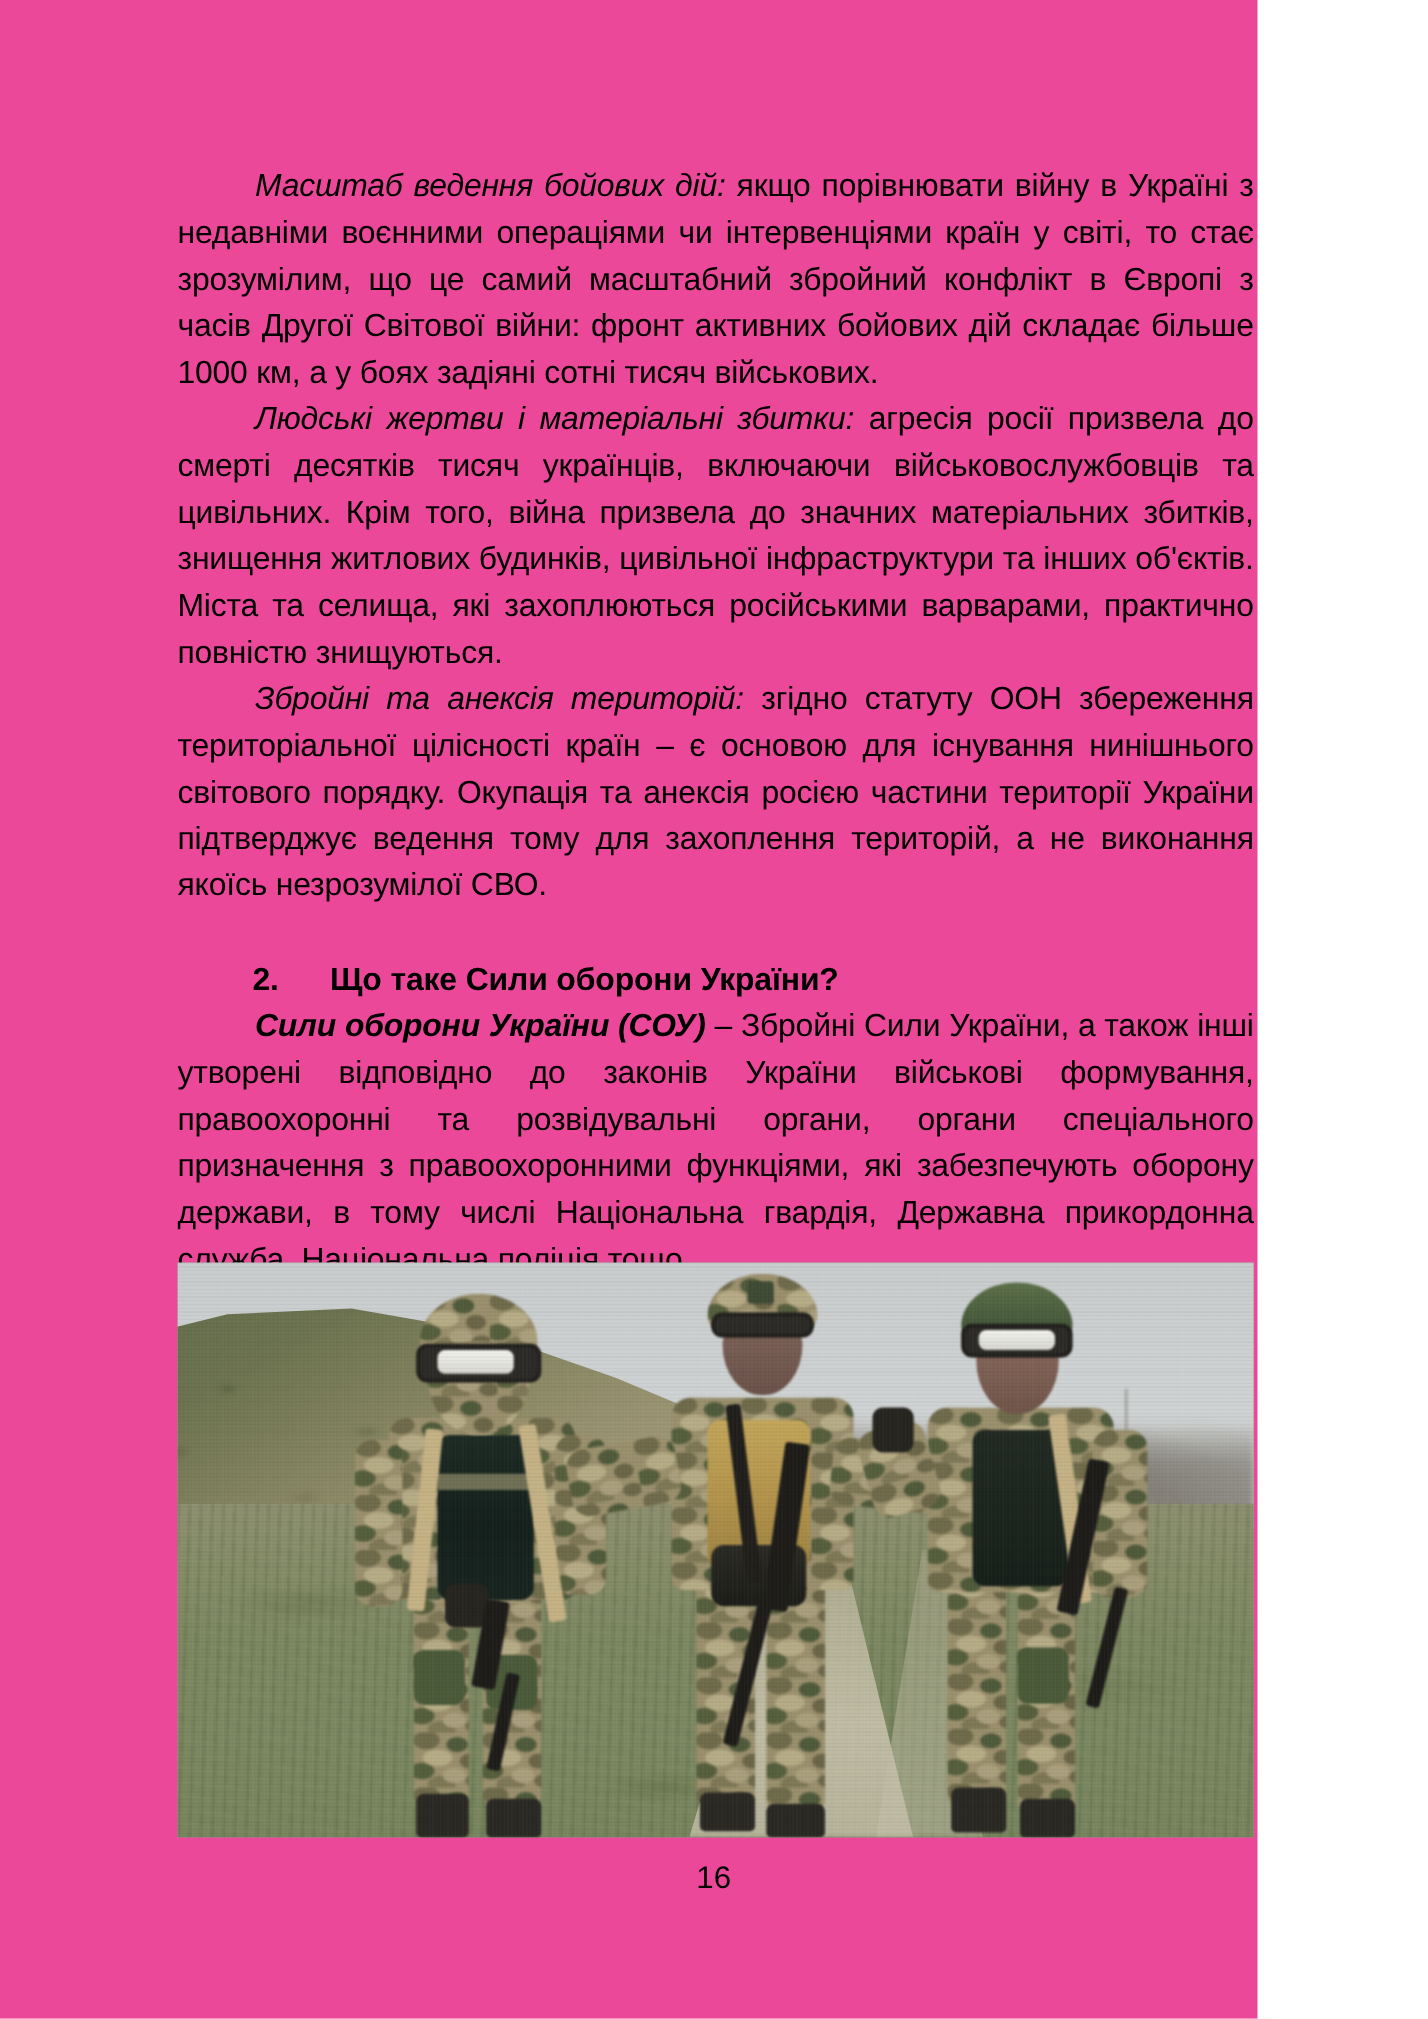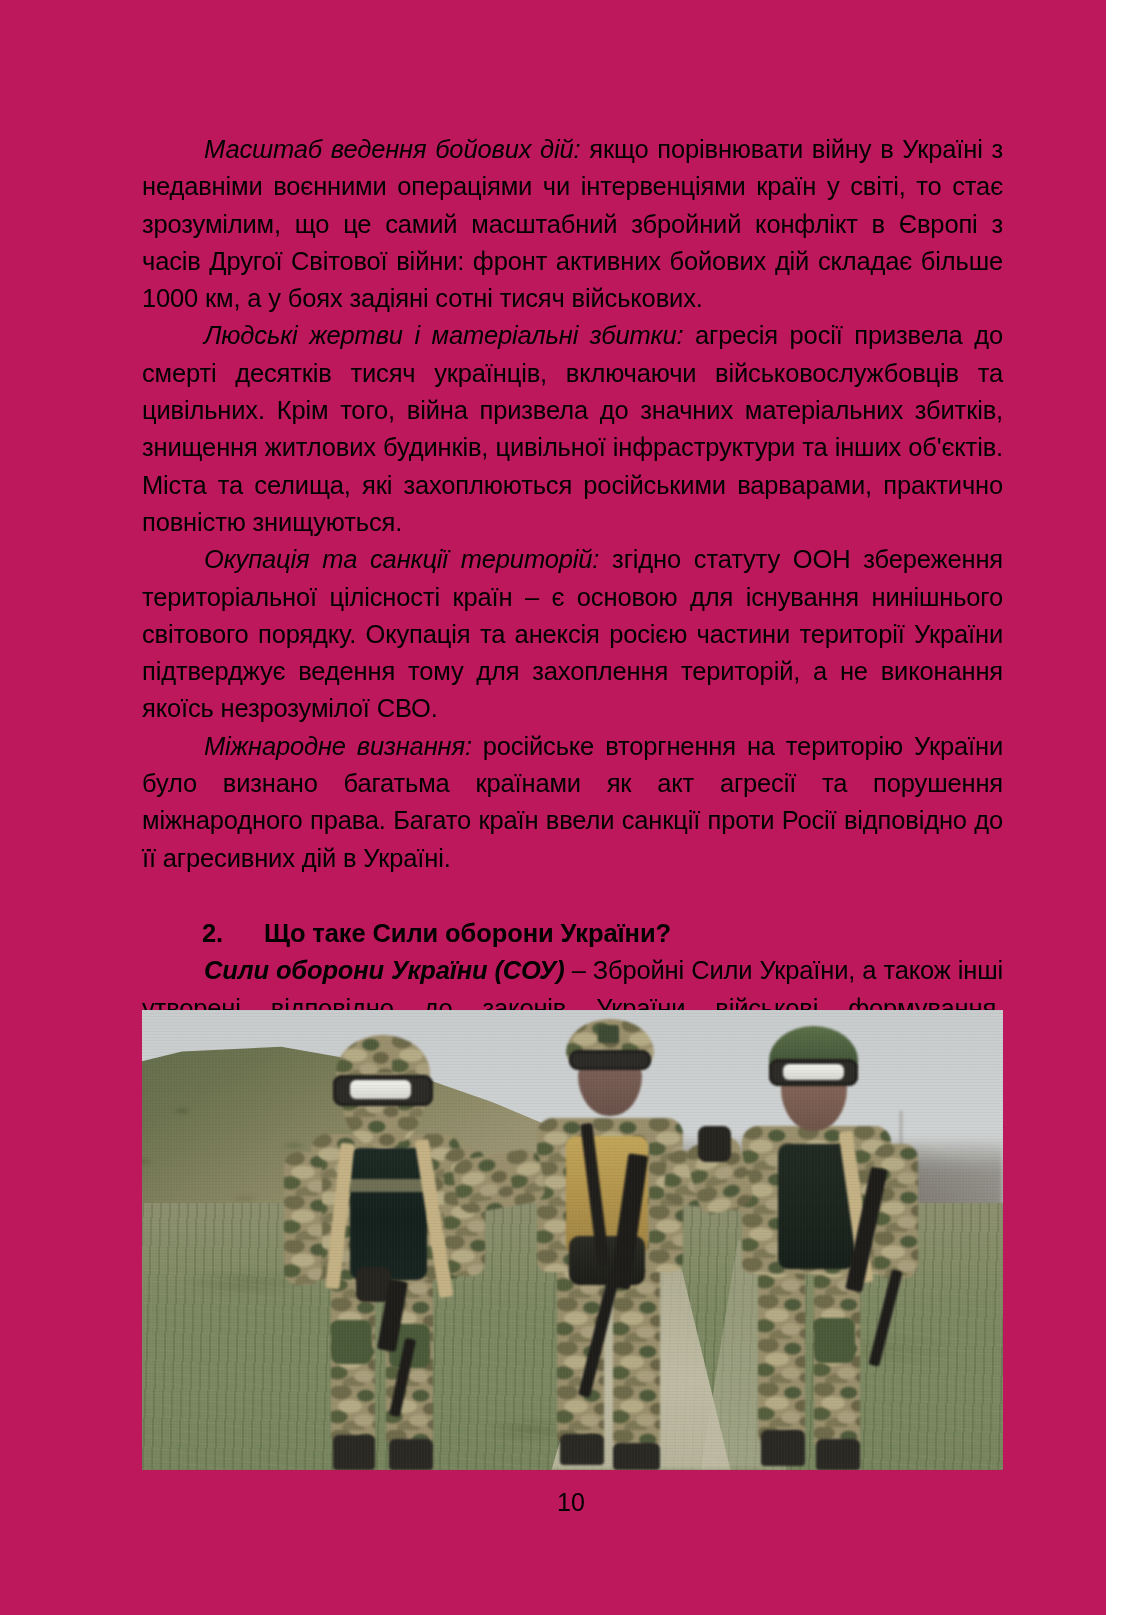--- a/index.html
+++ b/index.html
@@ -12,23 +12,23 @@
     width: 1142px;
     height: 1615px;
     position: relative;
     font-family: "Liberation Sans", sans-serif;
     color: #000000;
     overflow: hidden;
   }
   .page {
     position: absolute;
     left: 0; top: 0;
-    width: 1106px;
+    width: 1006px;
     height: 1615px;
-    background: #be185d;
+    background: #ec4899;
   }
   .content {
     position: absolute;
     left: 142px;
     top: 131px;
     width: 861px;
   }
   p.para {
     margin: 0;
     font-size: 25.5px;
@@ -264,23 +264,22 @@
 <body>
 
 <div class="page">
 
   <div class="content">
 
     <p class="para"><span class="lead-italic">Масштаб ведення бойових дій:</span><span> якщо порівнювати війну в Україні з недавніми воєнними операціями чи інтервенціями країн у світі, то стає зрозумілим, що це самий масштабний збройний конфлікт в Європі з часів Другої Світової війни: фронт активних бойових дій складає більше 1000 км, а у боях задіяні сотні тисяч військових.</span></p>
 
     <p class="para"><span class="lead-italic">Людські жертви і матеріальні збитки:</span><span> агресія росії призвела до смерті десятків тисяч українців, включаючи військовослужбовців та цивільних. Крім того, війна призвела до значних матеріальних збитків, знищення житлових будинків, цивільної інфраструктури та інших об'єктів. Міста та селища, які захоплюються російськими варварами, практично повністю знищуються.</span></p>
 
-    <p class="para"><span class="lead-italic">Окупація та санкції територій:</span><span> згідно статуту ООН збереження територіальної цілісності країн – є основою для існування нинішнього світового порядку. Окупація та анексія росією частини території України підтверджує ведення тому для захоплення територій, а не виконання якоїсь незрозумілої СВО.</span></p>
-
-    <p class="para"><span class="lead-italic">Міжнародне визнання:</span><span> російське вторгнення на територію України було визнано багатьма країнами як акт агресії та порушення міжнародного права. Багато країн ввели санкції проти Росії відповідно до її агресивних дій в Україні.</span></p>
+    <p class="para"><span class="lead-italic">Збройні та анексія територій:</span><span> згідно статуту ООН збереження територіальної цілісності країн – є основою для існування нинішнього світового порядку. Окупація та анексія росією частини території України підтверджує ведення тому для захоплення територій, а не виконання якоїсь незрозумілої СВО.</span></p>
+
 
 
     <div class="spacer-before-heading"></div>
 
     <h2 class="heading"><span class="heading-num">2.</span><span>Що таке Сили оборони України?</span></h2>
 
     <p class="para lastline-left"><span class="lead-bolditalic">Сили оборони України (СОУ)</span><span> – Збройні Сили України, а також інші утворені відповідно до законів України військові формування, правоохоронні та розвідувальні органи, органи спеціального призначення з правоохоронними функціями, які забезпечують оборону держави, в тому числі Національна гвардія, Державна прикордонна служба, Національна поліція тощо.</span></p>
 
   </div>
 
@@ -377,15 +376,15 @@
         <div class="helmet blur1" style="left:34%;top:0.5%;width:32%;height:12.5%;background:linear-gradient(180deg,#5c7049,#45583a 60%,#3b4d33);"></div>
         <div class="face-mask blur1" style="left:38%;top:9%;width:24%;height:15%;background:linear-gradient(180deg,#8a6a5c,#6f5449);"></div>
         <div class="goggles blur1" style="left:34%;top:8%;width:32%;height:6%;"></div>
         <div class="goggle-lens blur1" style="left:39%;top:8.9%;width:22%;height:3.8%;"></div>
       </div>
 
       <div class="photo-grain"></div>
     </div>
   </figure>
 
-  <div class="page-number">10</div>
+  <div class="page-number">16</div>
 
 </div>
 
 </body></html>

